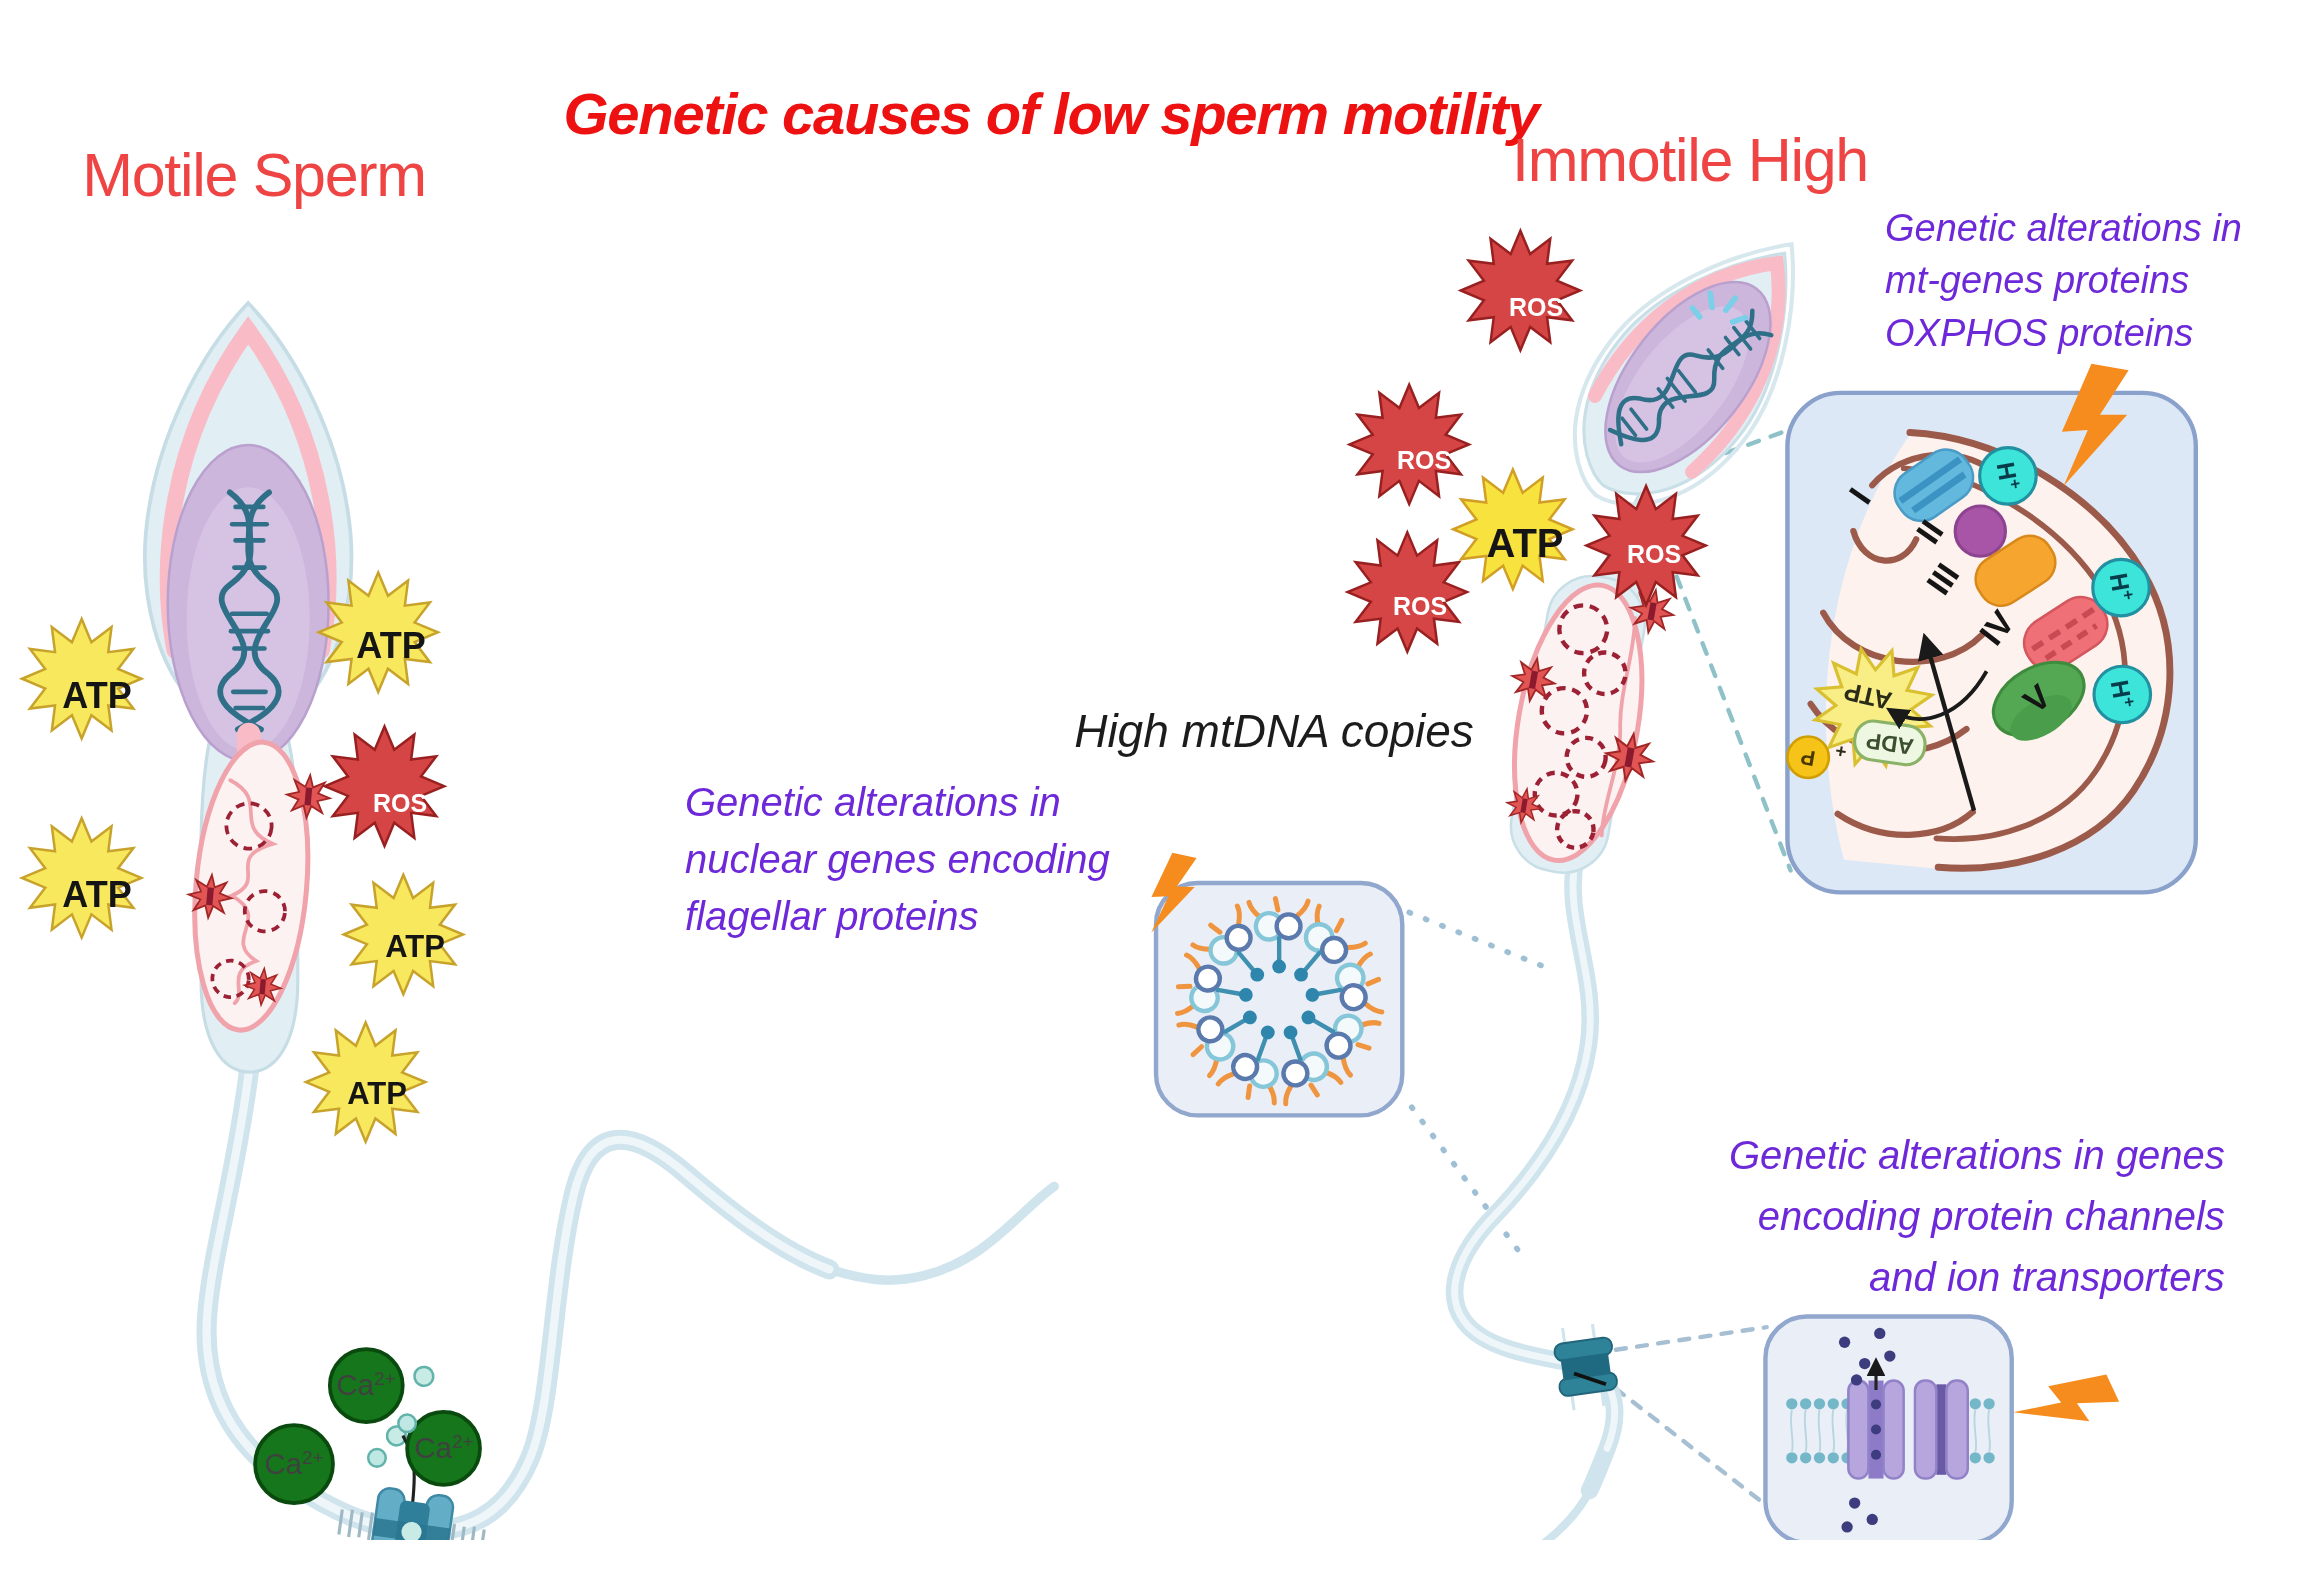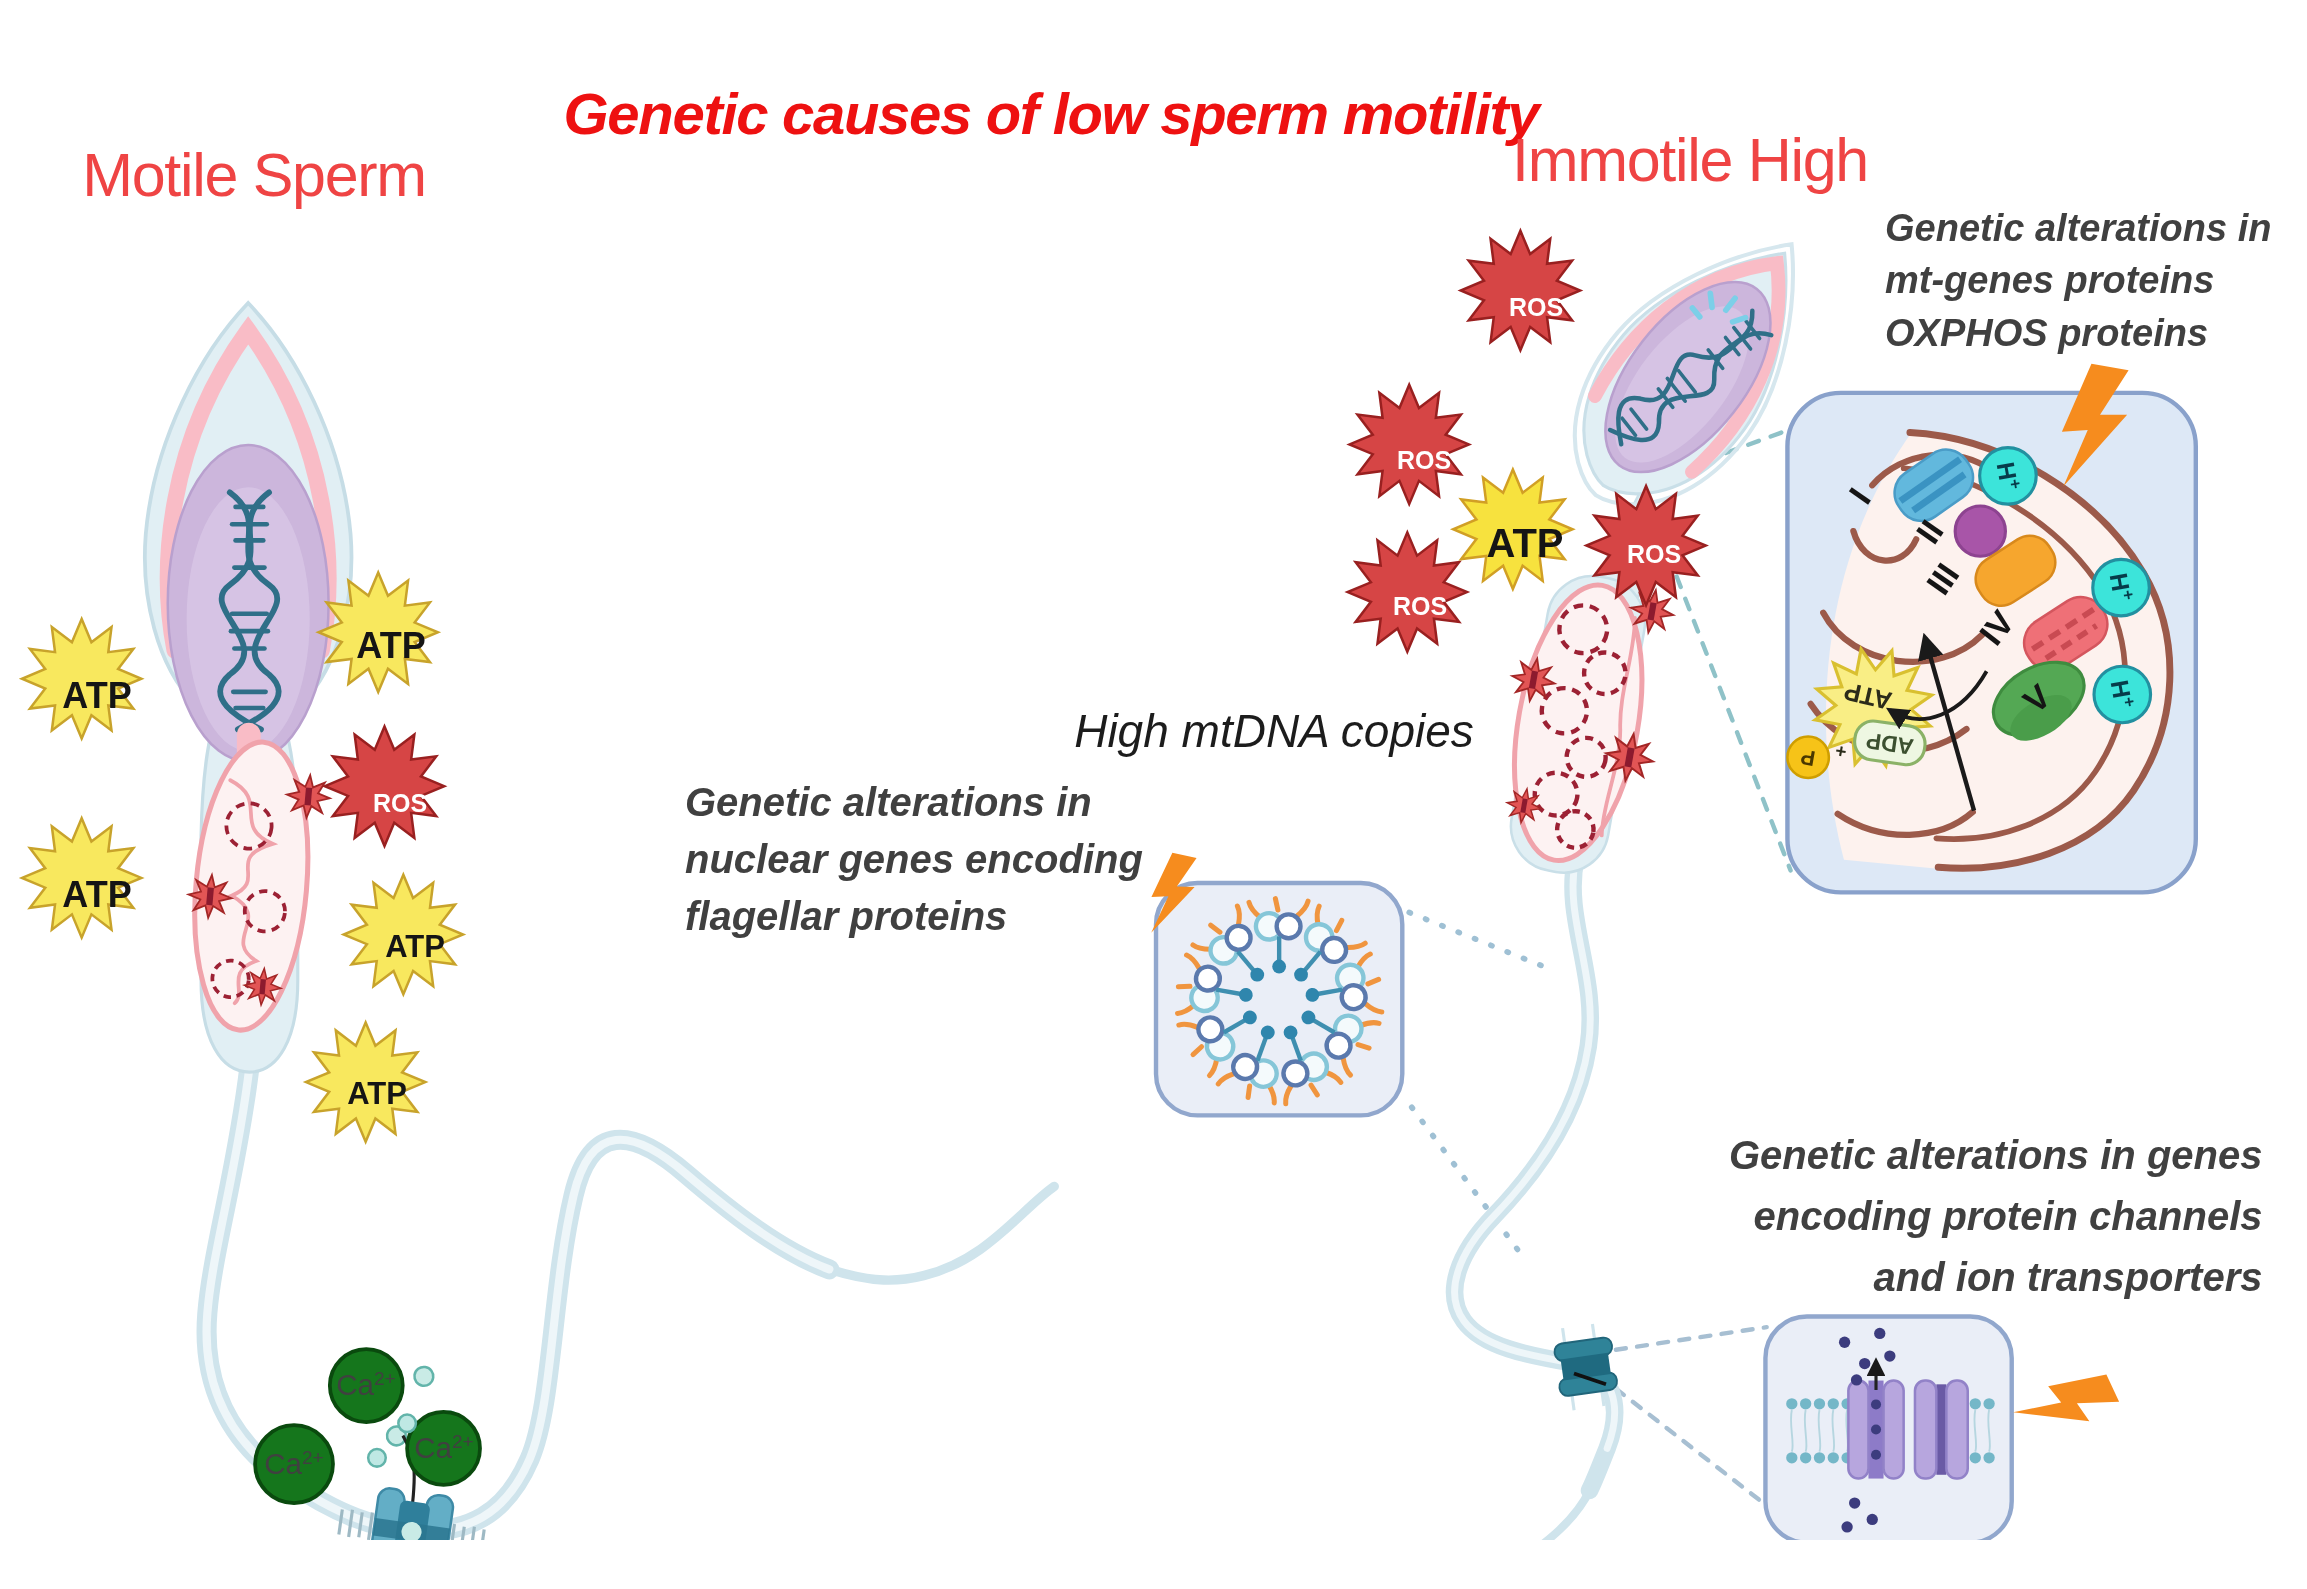--- a/index.html
+++ b/index.html
@@ -3,21 +3,21 @@
 <meta charset="utf-8">
 <style>
   html,body{margin:0;padding:0;background:#ffffff;}
   #canvas{position:relative;width:2307px;height:1540px;background:#ffffff;overflow:hidden;
           font-family:"Liberation Sans",sans-serif;}
   #art{position:absolute;left:0;top:0;z-index:1;}
   .t{position:absolute;z-index:2;font-family:"Liberation Sans",sans-serif;color:#1c1c1c;white-space:nowrap;}
   .c{transform:translate(-50%,-50%);}
   .title{font-size:58px;font-weight:800;font-style:italic;color:#ee1111;letter-spacing:-1.3px;}
   .h1{font-size:61px;font-weight:400;letter-spacing:-1.3px;color:#ef4444;}
-  .ann{font-style:italic;font-weight:700;color:#404040;}
+  .ann{font-style:italic;font-weight:400;color:#6d28d9;}
   .ann div{white-space:nowrap;}
   .ann-nuclear{font-size:40px;line-height:1.42;}
   .ann-mt{font-size:38px;line-height:1.38;}
   .ann-ch{font-size:40px;line-height:1.52;}
   .mtdna{font-size:46px;font-style:italic;font-weight:500;}
   .atp-l{font-size:36px;font-weight:800;color:#151515;}
   .atp-l-sm{font-size:31px;}
   .ros-l{font-size:25px;font-weight:800;color:#ffffff;}
   .ca-l{font-size:29.5px;font-weight:400;color:#404040;}
   .ca-l sup{font-size:19px;}

